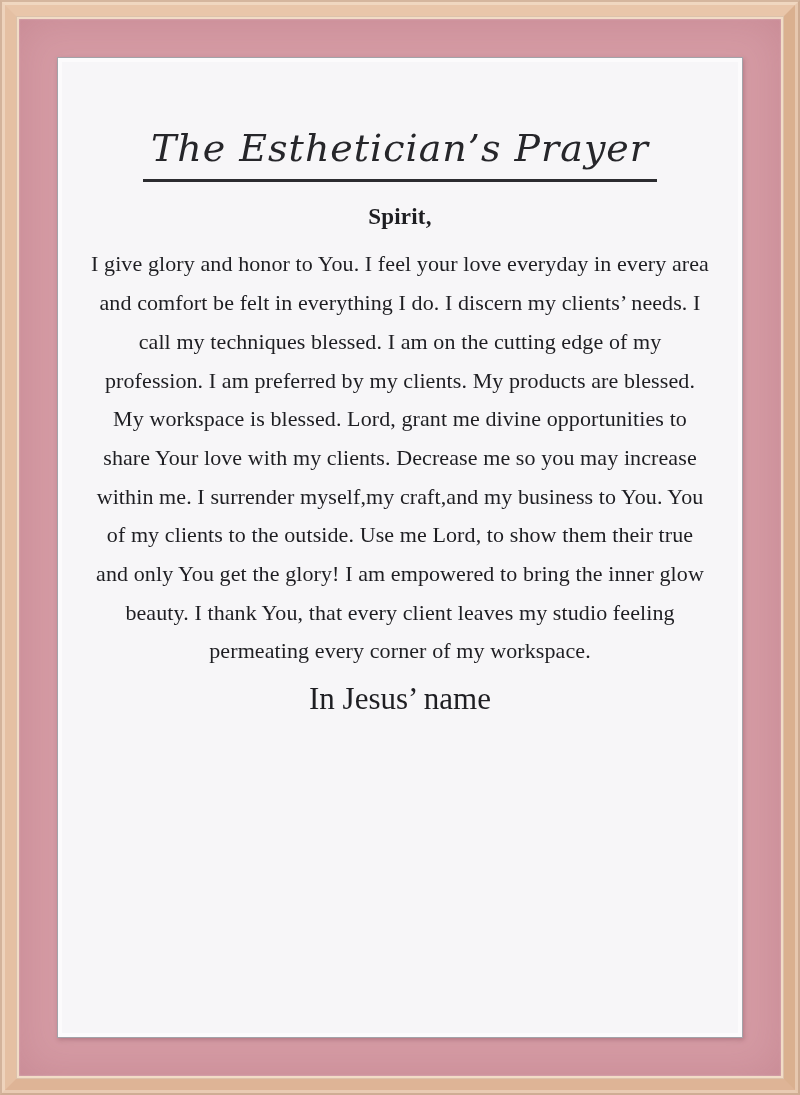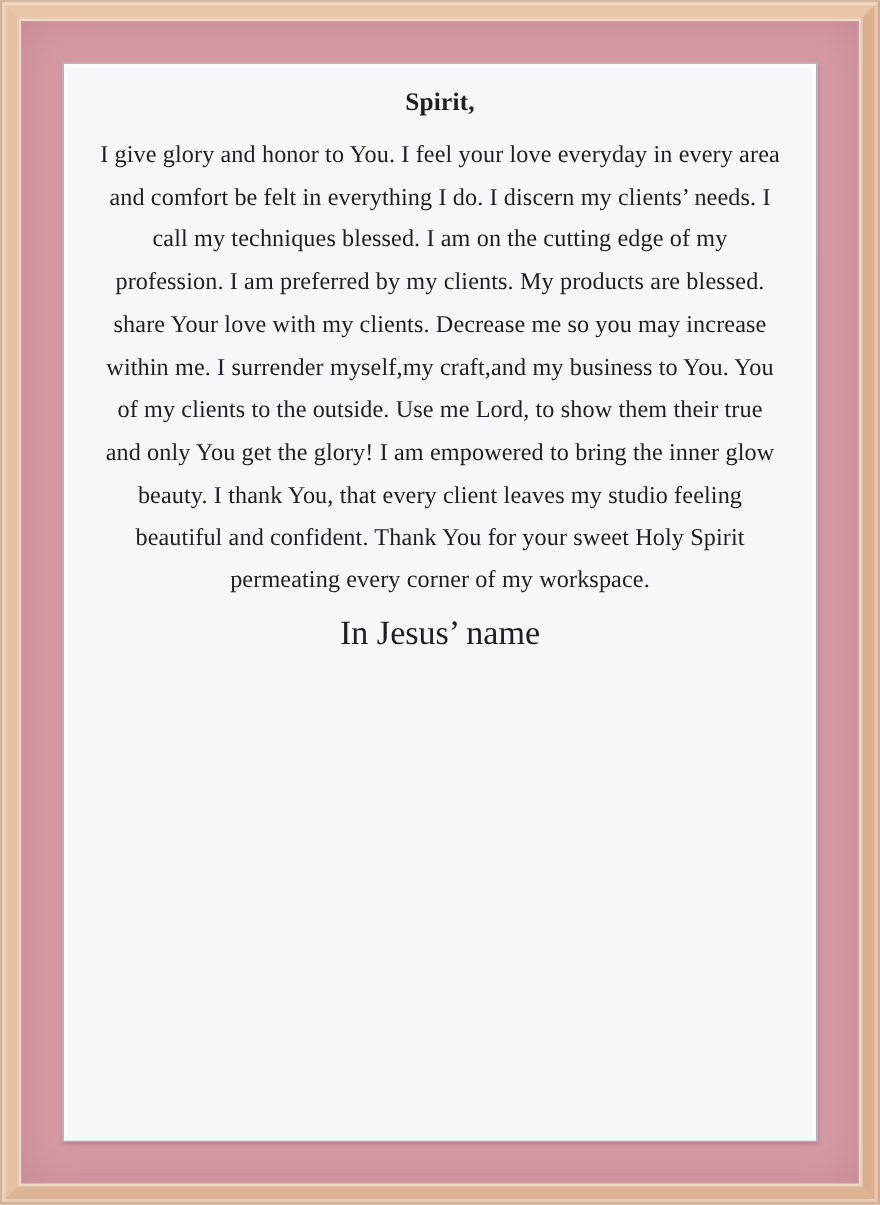--- a/index.html
+++ b/index.html
@@ -101,34 +101,37 @@
     font-weight: bold;
   }
 </style>
 </head>
 <body>
 
 <div class="frame">
   <div class="mat">
     <div class="paper">
 
+      <div class="title-wrap">
+        <span class="title">The Esthetician’s Prayer</span>
+      </div>
 
       <div class="salutation">Spirit,</div>
 
       <div class="prayer-body">
           <div>I give glory and honor to You. I feel your love everyday in every area</div>
           <div>and comfort be felt in everything I do. I discern my clients’ needs. I</div>
           <div>call my techniques blessed. I am on the cutting edge of my</div>
           <div>profession. I am preferred by my clients. My products are blessed.</div>
+          <div>My workspace is blessed. Lord, grant me divine opportunities to</div>
           <div>share Your love with my clients. Decrease me so you may increase</div>
           <div>within me. I surrender myself,my craft,and my business to You. You</div>
           <div>of my clients to the outside. Use me Lord, to show them their true</div>
           <div>and only You get the glory! I am empowered to bring the inner glow</div>
           <div>beauty. I thank You, that every client leaves my studio feeling</div>
-          <div>beautiful and confident. Thank You for your sweet Holy Spirit</div>
           <div>permeating every corner of my workspace.</div>
         </div>
 
       <div class="closing">In Jesus’ name</div>
 
 
     </div>
   </div>
 </div>
 

